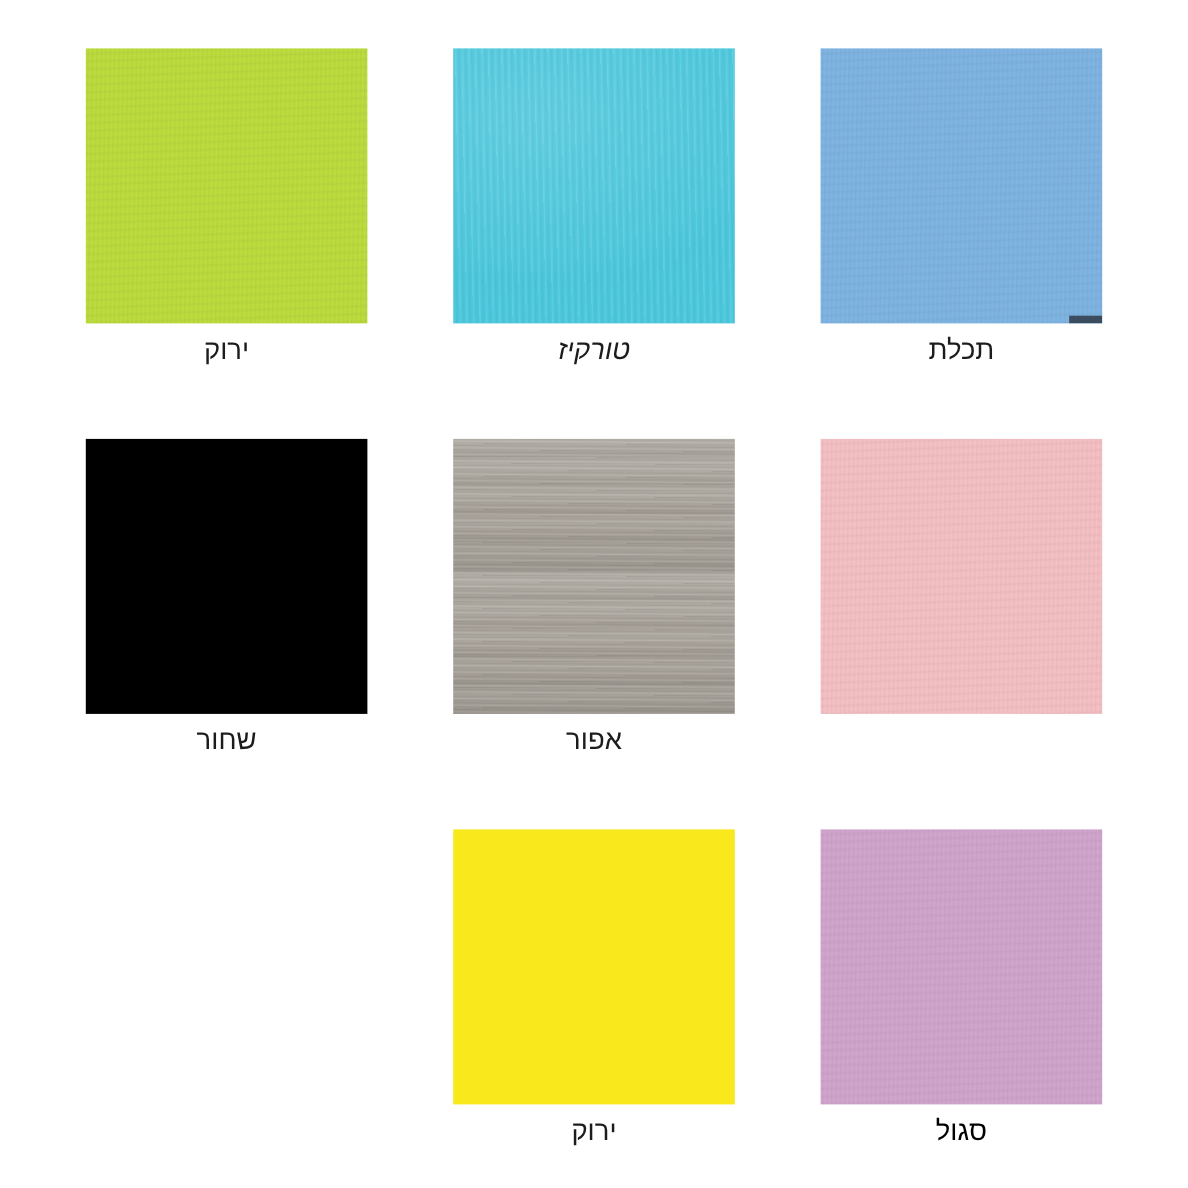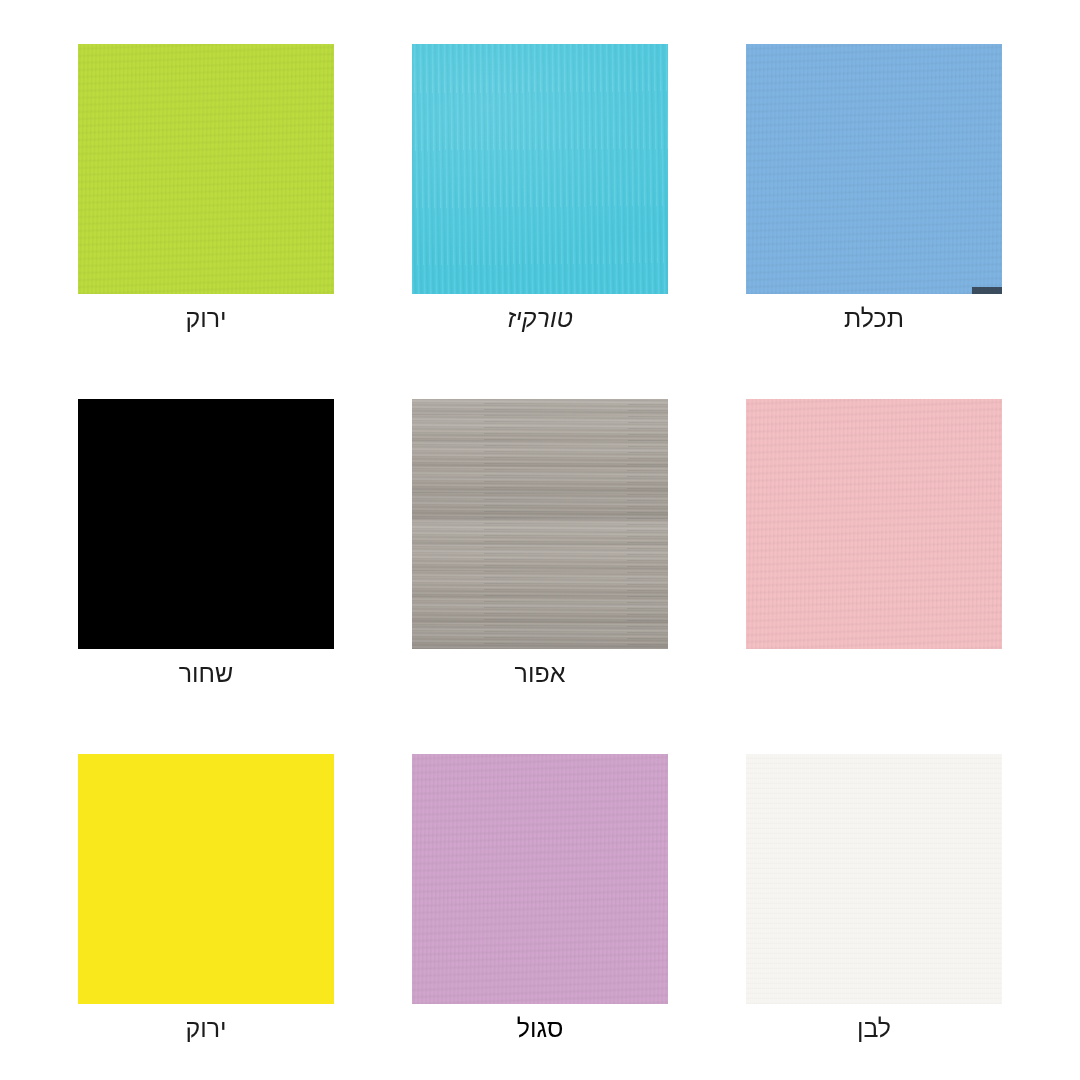--- a/index.html
+++ b/index.html
@@ -194,26 +194,20 @@
       <div class="swatch-label" style="color: rgb(28, 28, 28);">אפור</div>
     </div>
 
     <div class="swatch-cell">
       <div class="swatch-chip" style="background-color: rgb(0, 0, 0);">
         <div class="tex tex-none"></div>
       </div>
       <div class="swatch-label" style="color: rgb(28, 28, 28);">שחור</div>
     </div>
 
-    <div class="swatch-cell">
-      <div class="swatch-chip" style="background-color: rgb(248, 247, 244);">
-        <div class="tex tex-linen"></div>
-      </div>
-      <div class="swatch-label" style="color: rgb(28, 28, 28);">לבן</div>
-    </div>
 
     <div class="swatch-cell">
       <div class="swatch-chip" style="background-color: rgb(209, 165, 205);">
         <div class="tex tex-paint-a"></div>
       </div>
       <div class="swatch-label" style="color: #000000;">סגול</div>
     </div>
 
     <div class="swatch-cell">
       <div class="swatch-chip" style="background-color: rgb(248, 232, 28);">

